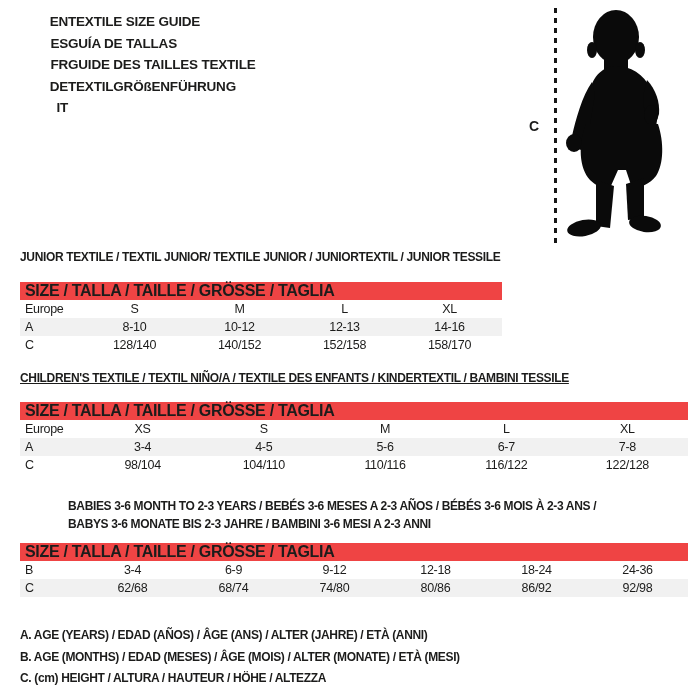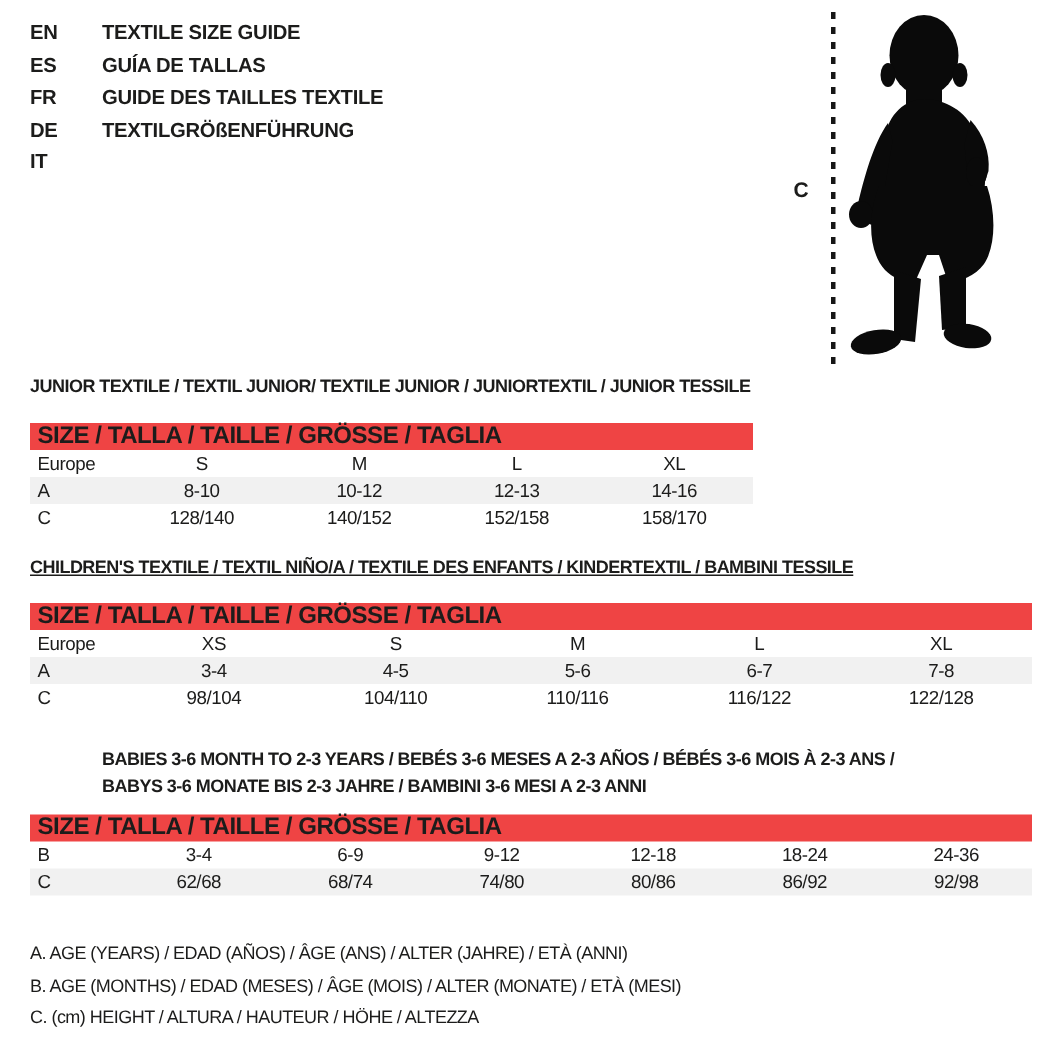--- a/index.html
+++ b/index.html
@@ -5,21 +5,21 @@
   html,body { margin:0; padding:0; background:#ffffff; }
   .canvas {
     position:relative; width:700px; height:700px; background:#ffffff;
     font-family:"Liberation Sans", sans-serif;
     color:#1c1c1b; overflow:hidden;
     -webkit-font-smoothing:antialiased;
   }
 
   
   .langs { position:absolute; left:20px; top:11px; }
-  .lang-row { display:flex; height:21.5px; align-items:center; font-size:13.5px; font-weight:700; letter-spacing:-0.2px; }
+  .lang-row { display:flex; height:21.5px; align-items:center; font-size:13.5px; font-weight:700; letter-spacing:-0.2px;text-align:right; }
   .lang-code { width:48px; }
 
   
   .measure-line {
     position:absolute; left:554px; top:8px; width:3px; height:238px;
     background:repeating-linear-gradient(to bottom, #161616 0px, #161616 5px, transparent 5px, transparent 10px);
   }
   .measure-label { position:absolute; left:529px; top:118px; font-size:14px; font-weight:700; }
   .baby-svg { position:absolute; left:564px; top:4px; width:128px; height:242px; }
 
@@ -32,21 +32,21 @@
   .thead {
     height:18px; display:flex; align-items:center; padding-left:5px; box-sizing:border-box;
     background:#ef4444; font-size:16px; font-weight:700; letter-spacing:-0.3px;
   }
   .trow { height:18px; display:flex; align-items:center; font-size:12.5px; font-weight:400; letter-spacing:-0.3px; }
   .trow.stripe { background:#f1f1f1; }
   .trow .lbl { width:62px; padding-left:5px; box-sizing:border-box; text-align:left; }
   .trow .cell { flex:1; text-align:center; }
 
   
-  .footnotes { position:absolute; left:20px; top:625px; font-size:12px; font-weight:400; letter-spacing:-0.35px; }
+  .footnotes { position:absolute; left:20px; top:625px; font-size:12px; font-weight:700; letter-spacing:-0.35px; }
   .footnotes .fn { height:21.5px; line-height:21.5px; white-space:nowrap; }
 </style>
 </head>
 <body>
 
 <div class="canvas">
 
   <div class="langs">
     <div class="lang-row">
       <span class="lang-code">EN</span>

